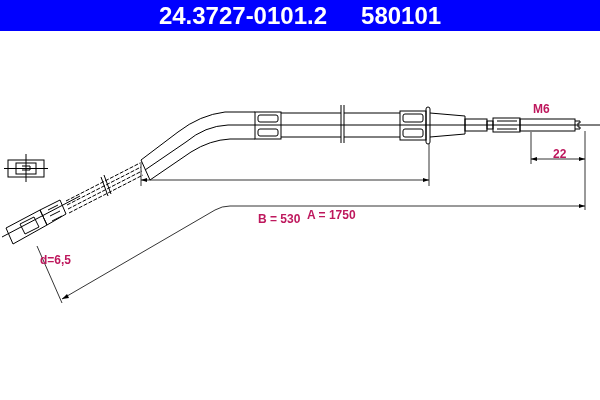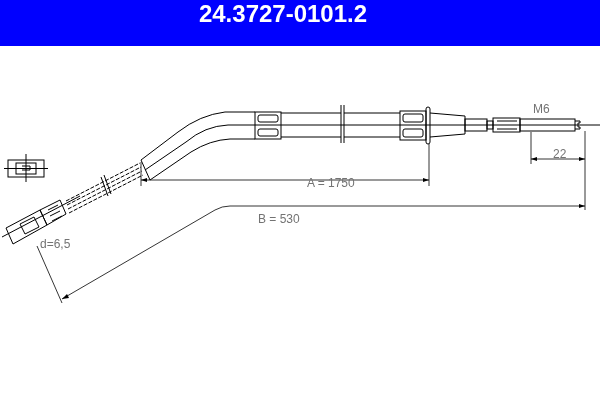--- a/index.html
+++ b/index.html
@@ -1,28 +1,29 @@
 <!DOCTYPE html>
 <html><head>
 <meta charset="utf-8">
 <style>
   html, body { margin:0; padding:0; background:#ffffff; }
   body { width:600px; height:400px; position:relative; overflow:hidden; font-family:"Liberation Sans", sans-serif; }
-  .header { position:absolute; left:0; top:0; width:600px; height:46px; background:#0000ff; color:#fff;
-            display:flex; justify-content:center; align-items:flex-start; font-weight:bold; font-size:24px; letter-spacing:0px; }
+  .header { position:absolute; left:0; top:0; width:600px; height:31px; background:#0000ff; color:#fff;
+            display:flex; justify-content:center; align-items:center; font-weight:bold; font-size:24px; letter-spacing:0px; }
   .header .sp { display:inline-block; width:34px; }
   svg { position:absolute; left:0; top:0; }
-  .lbl { position:absolute; font-weight:normal; font-size:12px; color:#737373; white-space:nowrap; }
+  .lbl { position:absolute; font-weight:bold; font-size:12px; color:#be185d; white-space:nowrap; }
 </style>
 </head>
 <body>
 
 <div class="header">
   <span>24.3727-0101.2</span>
   <span class="sp"></span>
+  <span>580101</span>
 </div>
 
 <svg width="600" height="400" viewBox="0 0 600 400" fill="none" stroke="#000" stroke-width="1">
 
   <g>
     <rect x="8" y="160" width="36" height="17"></rect>
     <rect x="16" y="163" width="20" height="11"></rect>
     <line x1="4" y1="168.5" x2="48" y2="168.5"></line>
     <line x1="26" y1="154" x2="26" y2="182"></line>
     <path d="M22 166 h8 v4 h-8"></path>
@@ -93,16 +94,16 @@
     <polygon points="141,180 147,178 147,182"></polygon>
     <polygon points="429,180 423,178 423,182"></polygon>
     <polygon points="585,206 579,204 579,208"></polygon>
     <polygon points="531,159 537,157 537,161"></polygon>
     <polygon points="585,159 579,157 579,161"></polygon>
     <polygon points="62,299 67,294 69,298"></polygon>
   </g>
 </svg>
 
 <div class="lbl" style="left:258px;top:164px;margin-top:48px;">B = 530</div>
-<div class="lbl" style="left:307px;top:176px;">A = 1750</div>
+<div class="lbl" style="left:307px;top:208px;">A = 1750</div>
 <div class="lbl" style="left:533px;top:102px;">M6</div>
 <div class="lbl" style="left:553px;top:147px;">22</div>
-<div class="lbl" style="left:40px;top:237px;text-align:center;">d=6,5</div>
+<div class="lbl" style="left:40px;top:253px;text-align:center;">d=6,5</div>
 
 </body></html>

